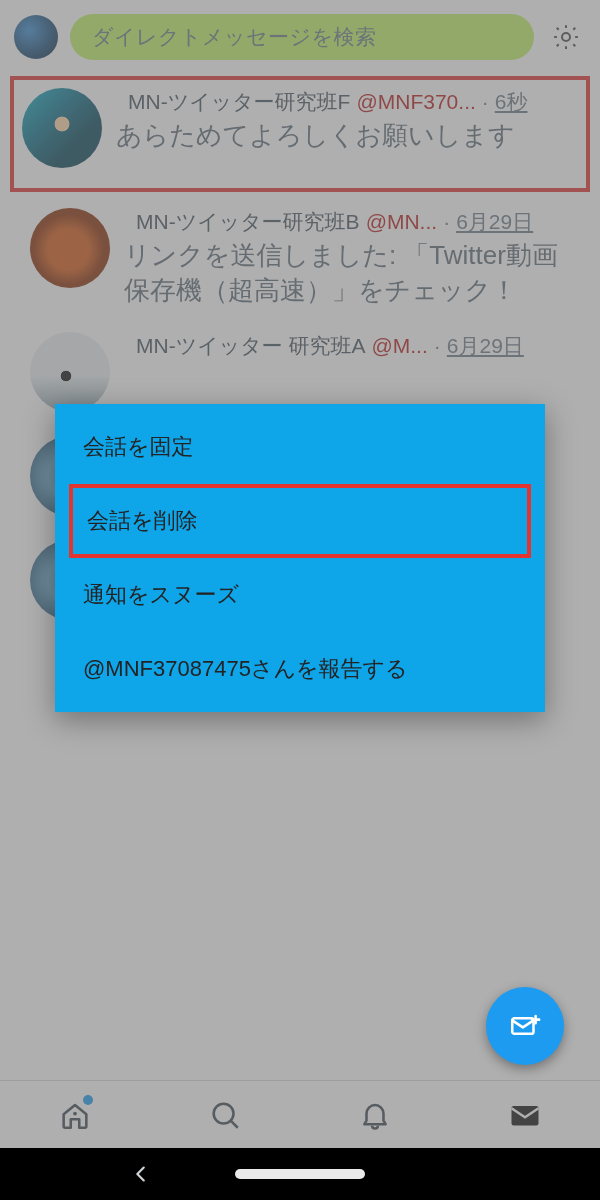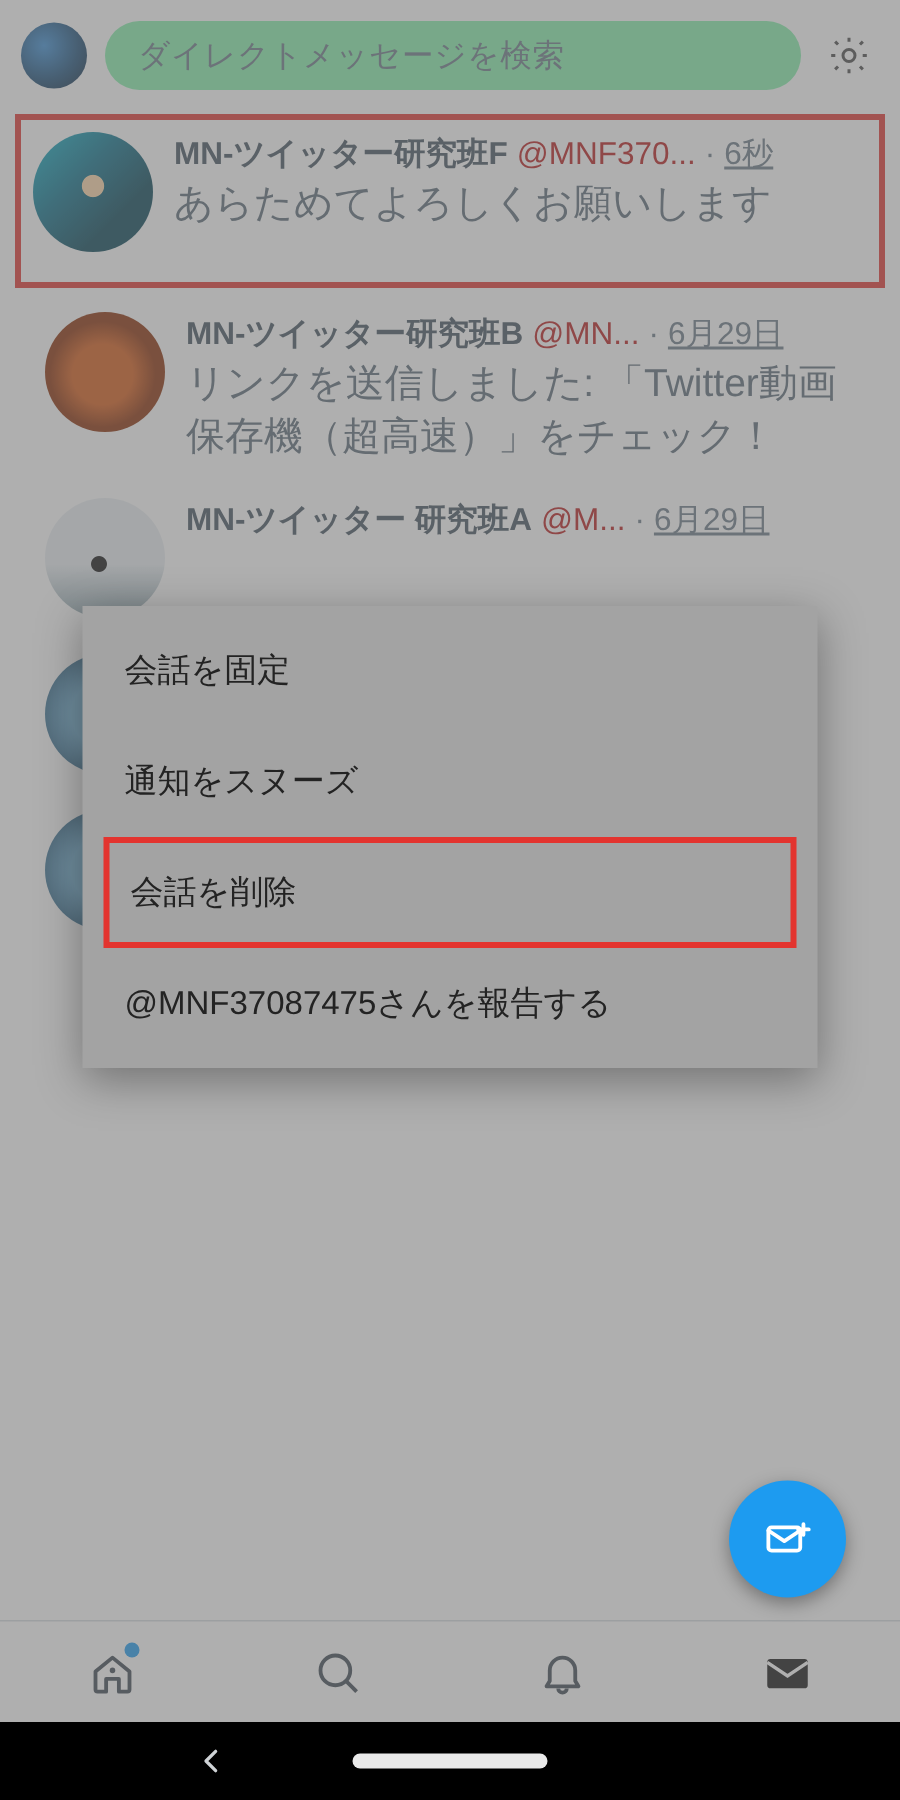--- a/index.html
+++ b/index.html
@@ -3,42 +3,42 @@
 <meta charset="utf-8">
 <style>
   * { box-sizing: border-box; margin: 0; padding: 0; }
   html, body { width: 600px; height: 1200px; font-family: -apple-system, "Helvetica Neue", Arial, sans-serif; background:#fff; overflow:hidden; }
   .screen { position:relative; width:600px; height:1200px; background:#fff; }
   .dim-overlay { position:absolute; inset:0; background:rgba(110,110,110,0.55); z-index:5; pointer-events:none; }
 
   
   .header { display:flex; align-items:center; padding:14px 14px 10px 14px; gap:12px; }
   .avatar-small { width:44px; height:44px; border-radius:50%; background:radial-gradient(circle at 35% 35%, #3b8fd6 0%, #1b4f7a 55%, #0c2238 100%); flex:0 0 auto; }
-  .search-pill { flex:1; height:46px; border-radius:23px; background:#86efac; display:flex; align-items:center; padding:0 22px; color:#6b7a87; font-size:21px; letter-spacing:0.5px; }
+  .search-pill { flex:1; height:46px; border-radius:23px; background:#bef264; display:flex; align-items:center; padding:0 22px; color:#6b7a87; font-size:21px; letter-spacing:0.5px; }
   .gear { width:40px; height:40px; display:flex; align-items:center; justify-content:center; color:#4a4a4a; }
 
   
   .list { padding:0 0 0 0; }
   .row { display:flex; align-items:flex-start; padding:10px 18px 14px 30px; gap:14px; }
   .row.highlighted { border:4px solid #e3342f; margin:6px 10px 6px 10px; padding:8px 8px 20px 8px; }
   .conv-avatar { width:80px; height:80px; border-radius:50%; flex:0 0 auto; background:#777; }
   .av-1 { background: radial-gradient(circle at 50% 45%, #ffd8a8 0 12%, transparent 13%), linear-gradient(135deg,#0fb3c9 0%, #0a6f8a 38%, #064456 70%); }
   .av-2 { background: radial-gradient(circle at 48% 52%, #d65a16 0 34%, #8a2d05 60%), #3a1502; }
   .av-3 { background: radial-gradient(circle at 45% 55%, #111 0 8%, transparent 9%), linear-gradient(180deg,#e9eef2 0 55%, #8fa5ad 100%); }
   .av-4 { background: radial-gradient(circle at 50% 50%, #6fb1d6 0 40%, #3a7294 70%); }
   .conv-body { flex:1; min-width:0; }
   .conv-top { display:flex; align-items:baseline; gap:6px; color:#5b6b78; font-size:21px; white-space:nowrap; overflow:hidden; }
-  .conv-name { color:#44535f; font-weight:700; }
+  .conv-name { color:#44535f; font-weight:400;margin-left:12px; }
   .conv-handle { color:#b91c1c; }
   .conv-dot { color:#6b7a87; }
   .conv-time { color:#6b7a87;text-decoration:underline; }
   .conv-preview { color:#5b6b78; font-size:26px; line-height:1.35; margin-top:2px; word-break:break-all; }
 
   
-  .sheet { position:absolute; left:55px; right:55px; top:404px; background:#a3a3a3; border-radius:0; box-shadow:0 8px 28px rgba(0,0,0,0.35); z-index:10; padding:6px 0; }
+  .sheet { position:absolute; left:55px; right:55px; top:404px; background:#0ea5e9; border-radius:0; box-shadow:0 8px 28px rgba(0,0,0,0.35); z-index:10; padding:6px 0; }
   .sheet-item { padding:22px 28px; font-size:22px; color:#232323; }
   .sheet-item.highlight { border:4px solid #e3342f; margin:0 14px; padding:18px 14px; }
 
   
   .fab { position:absolute; right:36px; bottom:135px; width:78px; height:78px; border-radius:50%; background:#1d9bf0; display:flex; align-items:center; justify-content:center; box-shadow:0 4px 12px rgba(0,0,0,0.35); z-index:6; }
 
   
   .nav { position:absolute; left:0; right:0; bottom:52px; height:68px; border-top:1px solid #d6dce0; display:flex; align-items:center; justify-content:space-around; background:#fff; z-index:3; }
   .nav-item { width:44px; height:44px; display:flex; align-items:center; justify-content:center; color:#3d4852; position:relative; }
   .nav-dot { position:absolute; top:2px; right:4px; width:10px; height:10px; border-radius:50%; background:#1d9bf0; }
@@ -155,25 +155,25 @@
       </svg>
     </div>
   </div>
 
   <div class="dim-overlay"></div>
 
   <div class="sheet">
     <div class="sheet-item">
       <span>会話を固定</span>
     </div>
+    <div class="sheet-item highlight">
+      <span>会話を削除</span>
+    </div>
     <div class="sheet-item">
       <span>通知をスヌーズ</span>
-    </div>
-    <div class="sheet-item highlight">
-      <span>会話を削除</span>
     </div>
     <div class="sheet-item">
       <span>@MNF37087475さんを報告する</span>
     </div>
   </div>
 
   <div class="sysnav">
     <div class="sys-back">
       <svg width="22" height="22" viewBox="0 0 24 24" fill="none" stroke="#cfd3d6" stroke-width="2.4" stroke-linecap="round" stroke-linejoin="round">
         <polyline points="15 5 8 12 15 19"></polyline>

